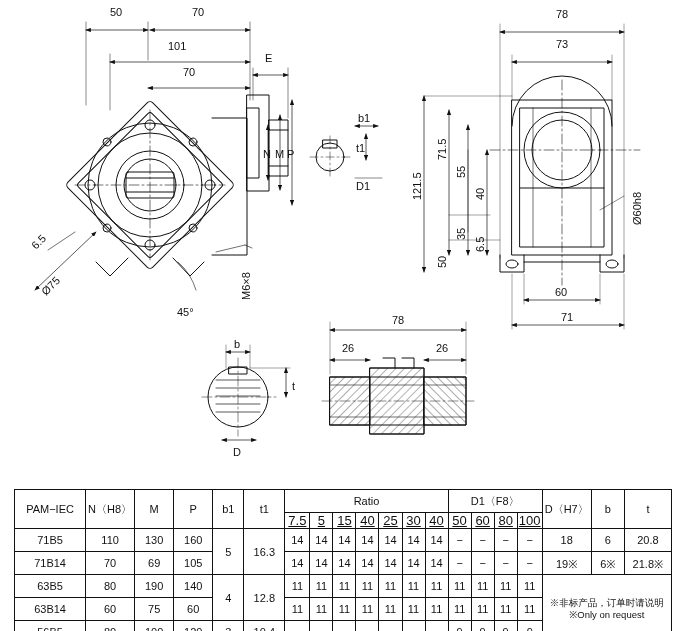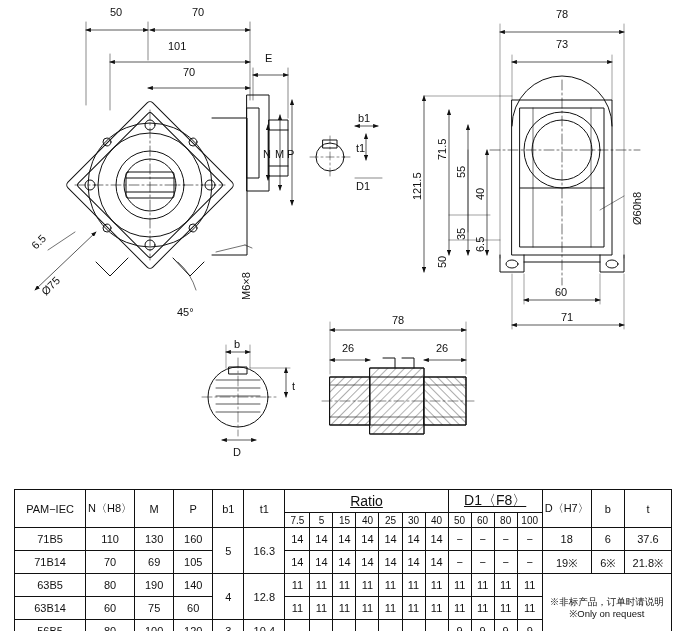--- a/index.html
+++ b/index.html
@@ -29,22 +29,22 @@
     font-weight:normal;
     white-space:nowrap;
   }
   .tbl th{font-weight:normal;}
   .note{
     font-size:9.5px;
     text-align:left;
     padding-left:3px;
     line-height:1.25;
   }
-  .ratio-sub td{height:14px;font-size:10px;}
-  .ratio-top{height:12px;font-size:14px;text-decoration:underline;}
+  .ratio-sub td{height:14px;font-size:13px;text-decoration:underline;}
+  .ratio-top{height:12px;font-size:11px;}
 </style>
 </head>
 <body>
 
 <div id="stage">
 <svg width="686" height="631" viewBox="0 0 686 631" xmlns="http://www.w3.org/2000/svg">
   <defs>
     <marker id="arr" markerWidth="8" markerHeight="6" refX="7" refY="3" orient="auto">
       <path d="M0,0 L8,3 L0,6 z" fill="#111"></path>
     </marker>
@@ -314,21 +314,21 @@
       <td>14</td>
       <td>14</td>
       <td>14</td>
       <td>14</td>
       <td>−</td>
       <td>−</td>
       <td>−</td>
       <td>−</td>
       <td>18</td>
       <td>6</td>
-      <td>37.6</td>
+      <td>20.8</td>
     </tr>
     <tr>
       <td>71B14</td>
       <td>70</td>
       <td>69</td>
       <td>105</td>
       <td>14</td>
       <td>14</td>
       <td>14</td>
       <td>14</td>

